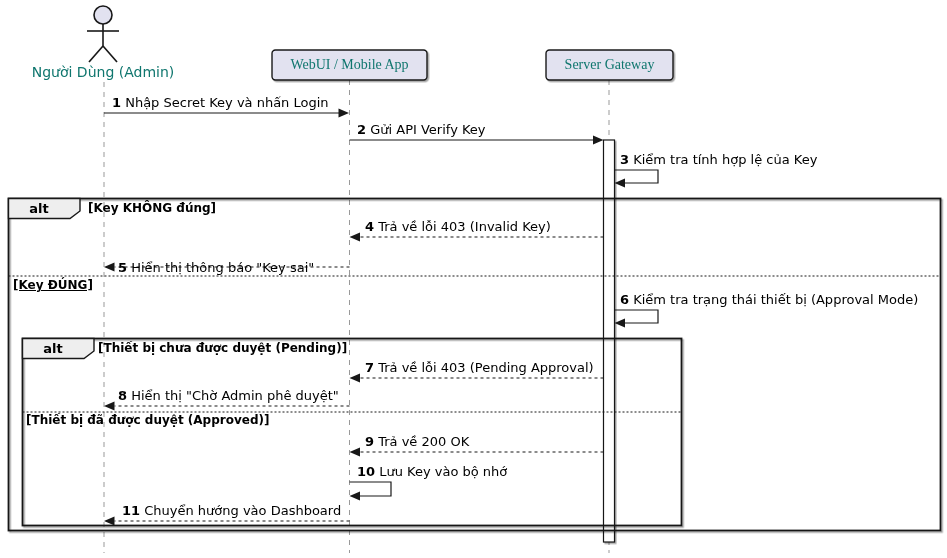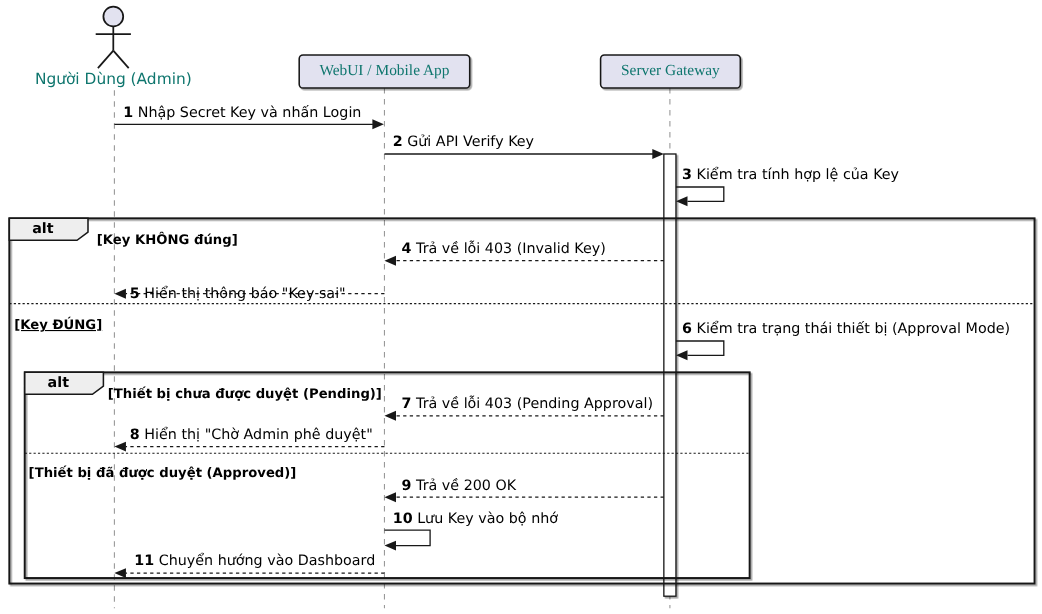--- a/index.html
+++ b/index.html
@@ -6,21 +6,21 @@
   #canvas {
     position:relative; width:947px; height:558px; background:#ffffff;
     font-family:"DejaVu Sans", sans-serif; overflow:hidden; color:#000;
   }
   #diagram-svg { position:absolute; left:0; top:0; }
   .lbl { position:absolute; white-space:nowrap; font-size:13px; line-height:15px; color:#000; }
   .num { font-weight:700; }
   .pname { position:absolute; font-size:14px; text-align:center; color:#0f766e; white-space:nowrap; }
   .box-label { line-height:30px;font-family:Liberation Serif, serif; }
   .altop { position:absolute; width:62px; text-align:center; font-size:13px; font-weight:700; line-height:19px; }
-  .guard { position:absolute; font-size:12px; font-weight:700; white-space:nowrap; line-height:15px;margin-top:10px; }
+  .guard { position:absolute; font-size:12px; font-weight:700; white-space:nowrap; line-height:15px; }
   
   .m1  { left:112px; top:95px; }
   .m2  { left:357px; top:122px; }
   .m3  { left:620px; top:152px; }
   .m4  { left:365px; top:219px; }
   .m5  { left:118px; top:260px; }
   .m6  { left:620px; top:292px; }
   .m7  { left:365px; top:360px; }
   .m8  { left:118px; top:388px; }
   .m9  { left:365px; top:434px; }

